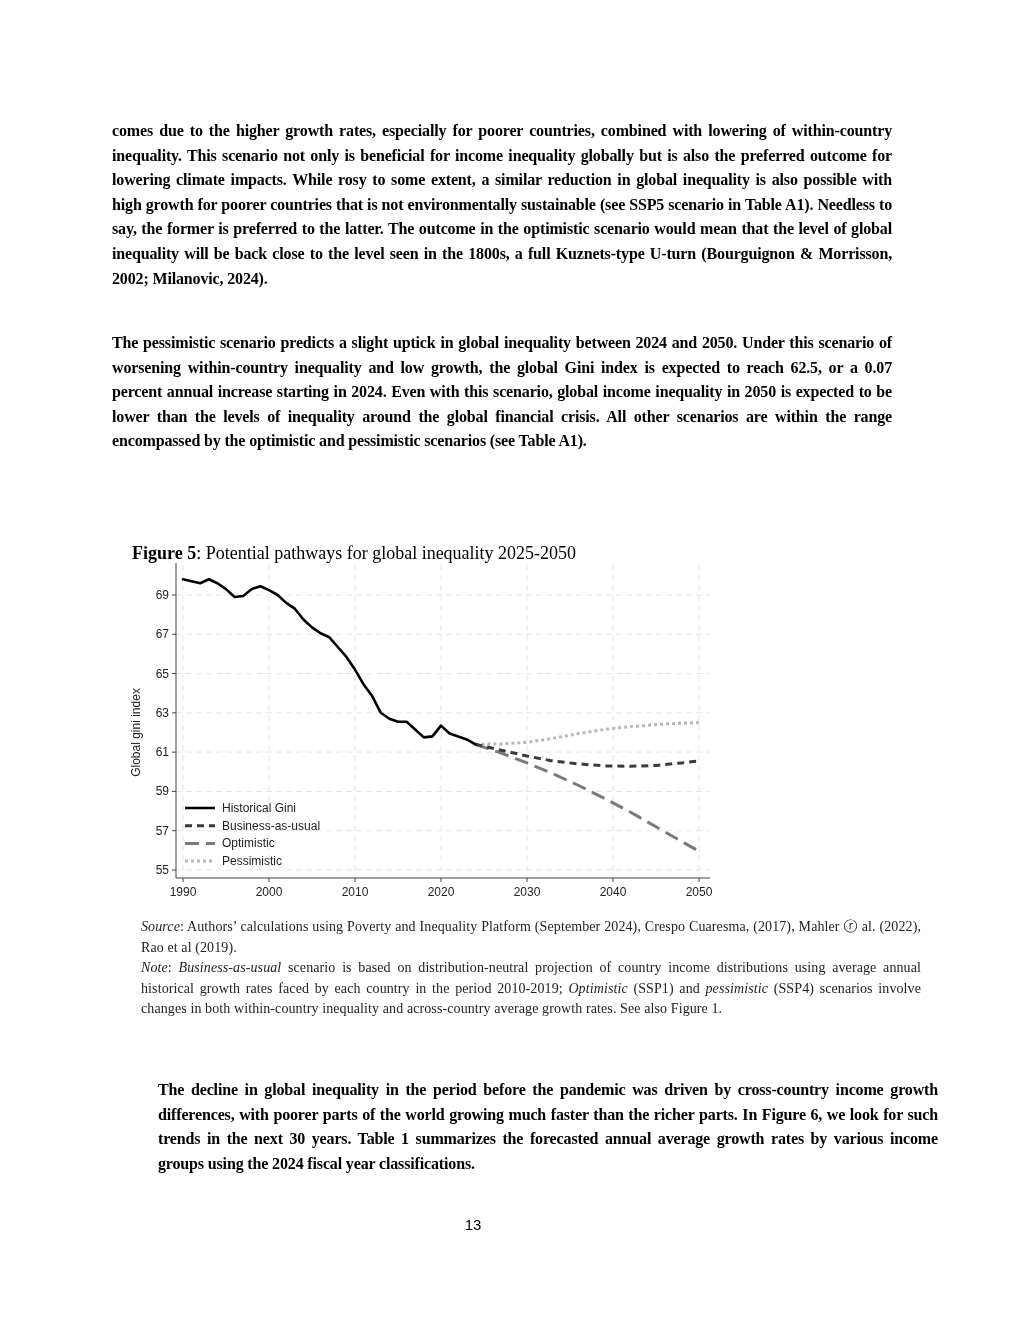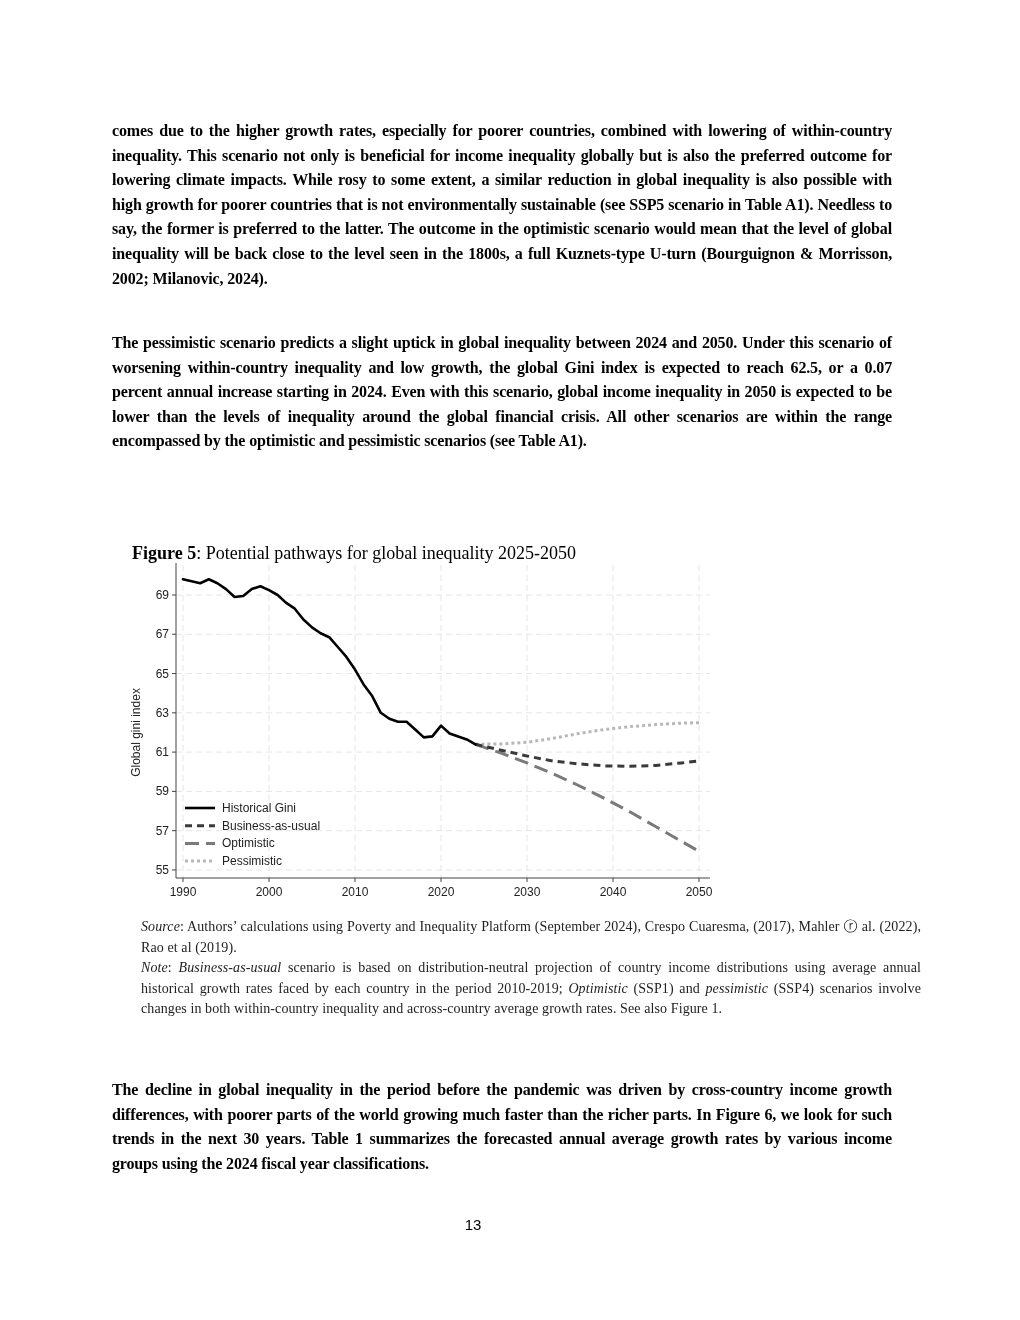--- a/index.html
+++ b/index.html
@@ -3,21 +3,21 @@
 <meta charset="utf-8">
 <style>
   html, body { margin: 0; padding: 0; background: #ffffff; }
   body { width: 1020px; height: 1320px; position: relative; overflow: hidden;
          font-family: "Liberation Serif", "DejaVu Serif", serif; color: #000; }
   .page { position: absolute; left: 0; top: 0; width: 1020px; height: 1320px; }
   .para { position: absolute; left: 112px; width: 780px; font-size: 16px;
           line-height: 24.6px; text-align: justify; margin: 0; letter-spacing: -0.15px; font-weight: bold; }
   #p1 { top: 119px; }
   #p2 { top: 331px; }
-  #p3 { top: 1078px; }
+  #p3 { top: 1078px; margin-left: 46px; }
   .fig-title { position: absolute; left: 120px; top: 531px; font-size: 18px; margin: 12px; }
   .fig-title b { font-weight: bold; }
   .chart { position: absolute; left: 118px; top: 560px; width: 600px; height: 345px; }
   .notes { position: absolute; left: 137px; top: 913px; width: 780px; font-size: 14px;
            line-height: 20.5px; text-align: justify; margin: 4px; color: #222;
            letter-spacing: 0.1px; }
   .notes i { font-style: italic; }
   .page-num { position: absolute; left: 0; width: 946px; top: 1216px; text-align: center;
               font-family: "Liberation Sans", "DejaVu Sans", sans-serif; font-size: 15px; }
   svg text { font-family: "Liberation Sans", "DejaVu Sans", sans-serif; }

